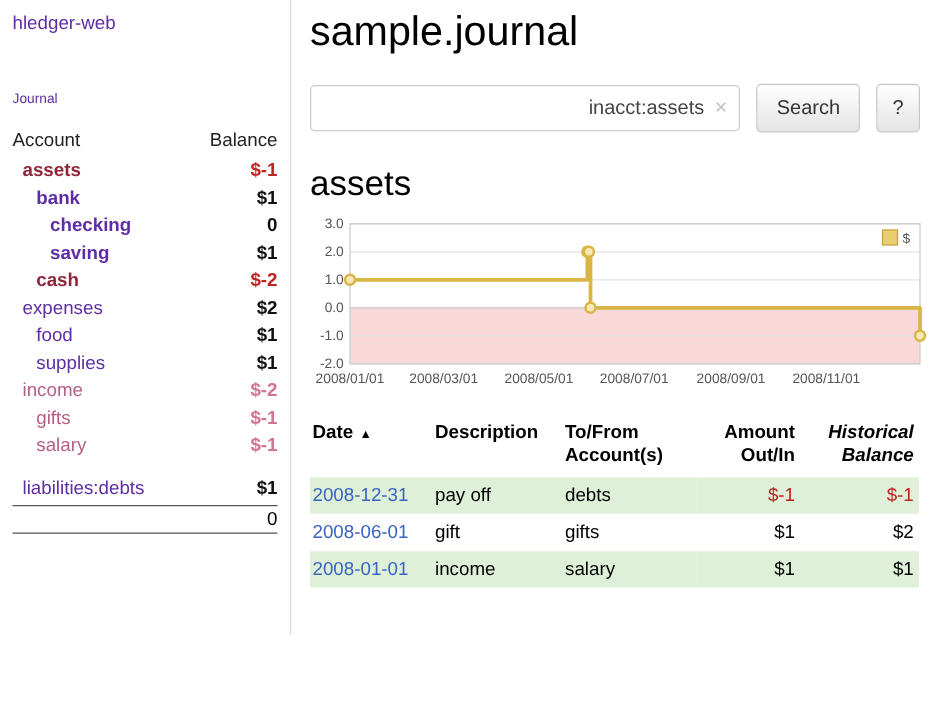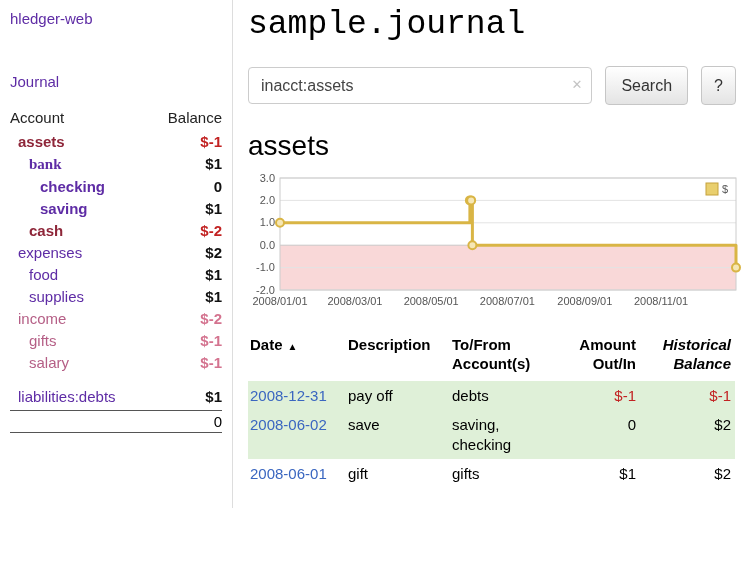--- a/index.html
+++ b/index.html
@@ -13,49 +13,50 @@
   
   .sidebar {
     position:absolute; left:0; top:0; width:233px; height:508px;
     border-right:1px solid #ddd; padding:10px 0 0 10px;
   }
   .brand {
     display:block; font-size:15px; text-decoration:none;
     color:var(--link-purple,#5e2ca5); cursor:pointer; margin-bottom:46px;
   }
   .journal {
-    display:block; font-size:15px; text-decoration:none;
+    display:block; font-size:11px; text-decoration:none;
     color:var(--link-purple,#5e2ca5); cursor:pointer; margin-bottom:16px;
   }
   .acct-table { width:212px; font-size:15px; }
   .acct-head { display:flex; justify-content:space-between; padding:3px 0 5px; color:#222; }
   .acct-row { display:flex; justify-content:space-between; align-items:baseline; padding:2px 0 3px; }
   .acct-row .name { text-decoration:none; cursor:pointer; color:var(--link-purple,#5e2ca5); }
   .acct-row .name.neg { color:#b55f86; }
   .acct-row.b .name { font-weight:bold; }
   .acct-row.b .name.neg { color:#8e2639; }
   .acct-row .bal { font-weight:bold; color:#111; }
   .acct-row .bal.neg { color:var(--negative-red,#c22222); }
   .acct-row:not(.b) .bal.neg { color:#d4738f; }
   .acct-total {
     border-top:1px solid #555; border-bottom:1px solid #555;
     text-align:right; padding:2px 0; margin-top:2px;
   }
 
   
   main { position:absolute; left:233px; top:0; width:509px; height:582px; padding:0 6px 0 15px; }
-  h1 { font-size:33px; font-weight:400; margin:6px 0 0;font-family:Liberation Mono, monospace; }
+  h1 { font-size:33px; font-weight:400; margin:6px 0 0; }
   h2 { font-size:28px; font-weight:400; margin:25px 0 10px; }
 
   .search-row { display:flex; align-items:center; gap:13px; margin-top:23px; }
   .search-box { position:relative; width:356px; }
   .search-box input {
     width:100%; height:37px; border:1px solid #ccc; border-radius:4px;
     padding:6px 28px 6px 12px; font-size:16px; color:#444;
     font-family:"Liberation Sans", sans-serif;
+    text-align:right;
   }
   .search-box .clear {
     position:absolute; right:10px; top:10px; font-size:13px; color:#c4c4c4; cursor:pointer;
   }
   .btn {
     height:39px; padding:0 15px; font-size:16px; color:#333;
     background:linear-gradient(#ffffff,#e4e4e4); border:1px solid #c6c6c6;
     border-radius:4px; cursor:pointer; font-family:"Liberation Sans", sans-serif;
   }
   .btn.help { padding:0 12px; }
@@ -93,21 +94,21 @@
       <div class="acct-head">
         <span>Account</span>
         <span>Balance</span>
       </div>
       <div id="acct-rows">
           <div class="acct-row b">
             <a class="name neg" style="padding-left: 8px;">assets</a>
             <span class="bal neg">$-1</span>
           </div>
           <div class="acct-row b">
-            <a class="name" style="padding-left: 19px; font-family: Liberation Serif, serif;">bank</a>
+            <a class="name" style="padding-left: 19px;">bank</a>
             <span class="bal">$1</span>
           </div>
           <div class="acct-row b">
             <a class="name" style="padding-left: 30px;">checking</a>
             <span class="bal">0</span>
           </div>
           <div class="acct-row b">
             <a class="name" style="padding-left: 30px;">saving</a>
             <span class="bal">$1</span>
           </div>
@@ -205,31 +206,31 @@
           </tr>
         </thead>
       <tbody id="txn-body">
           <tr class="hl">
             <td class="date"><a>2008-12-31</a></td>
             <td>pay off</td>
             <td>debts</td>
             <td class="r neg">$-1</td>
             <td class="r neg">$-1</td>
           </tr>
-          <tr class="hl">
-            <td class="date"><a>2008-06-02</a></td>
-            <td>save</td>
-            <td>saving, checking</td>
-            <td class="r">0</td>
-            <td class="r">$2</td>
-          </tr>
           <tr>
             <td class="date"><a>2008-06-01</a></td>
             <td>gift</td>
             <td>gifts</td>
             <td class="r">$1</td>
             <td class="r">$2</td>
           </tr>
+          <tr class="hl">
+            <td class="date"><a>2008-01-01</a></td>
+            <td>income</td>
+            <td>salary</td>
+            <td class="r">$1</td>
+            <td class="r">$1</td>
+          </tr>
         </tbody>
     </table>
   </main>
 
 </div>
 
 </body></html>

